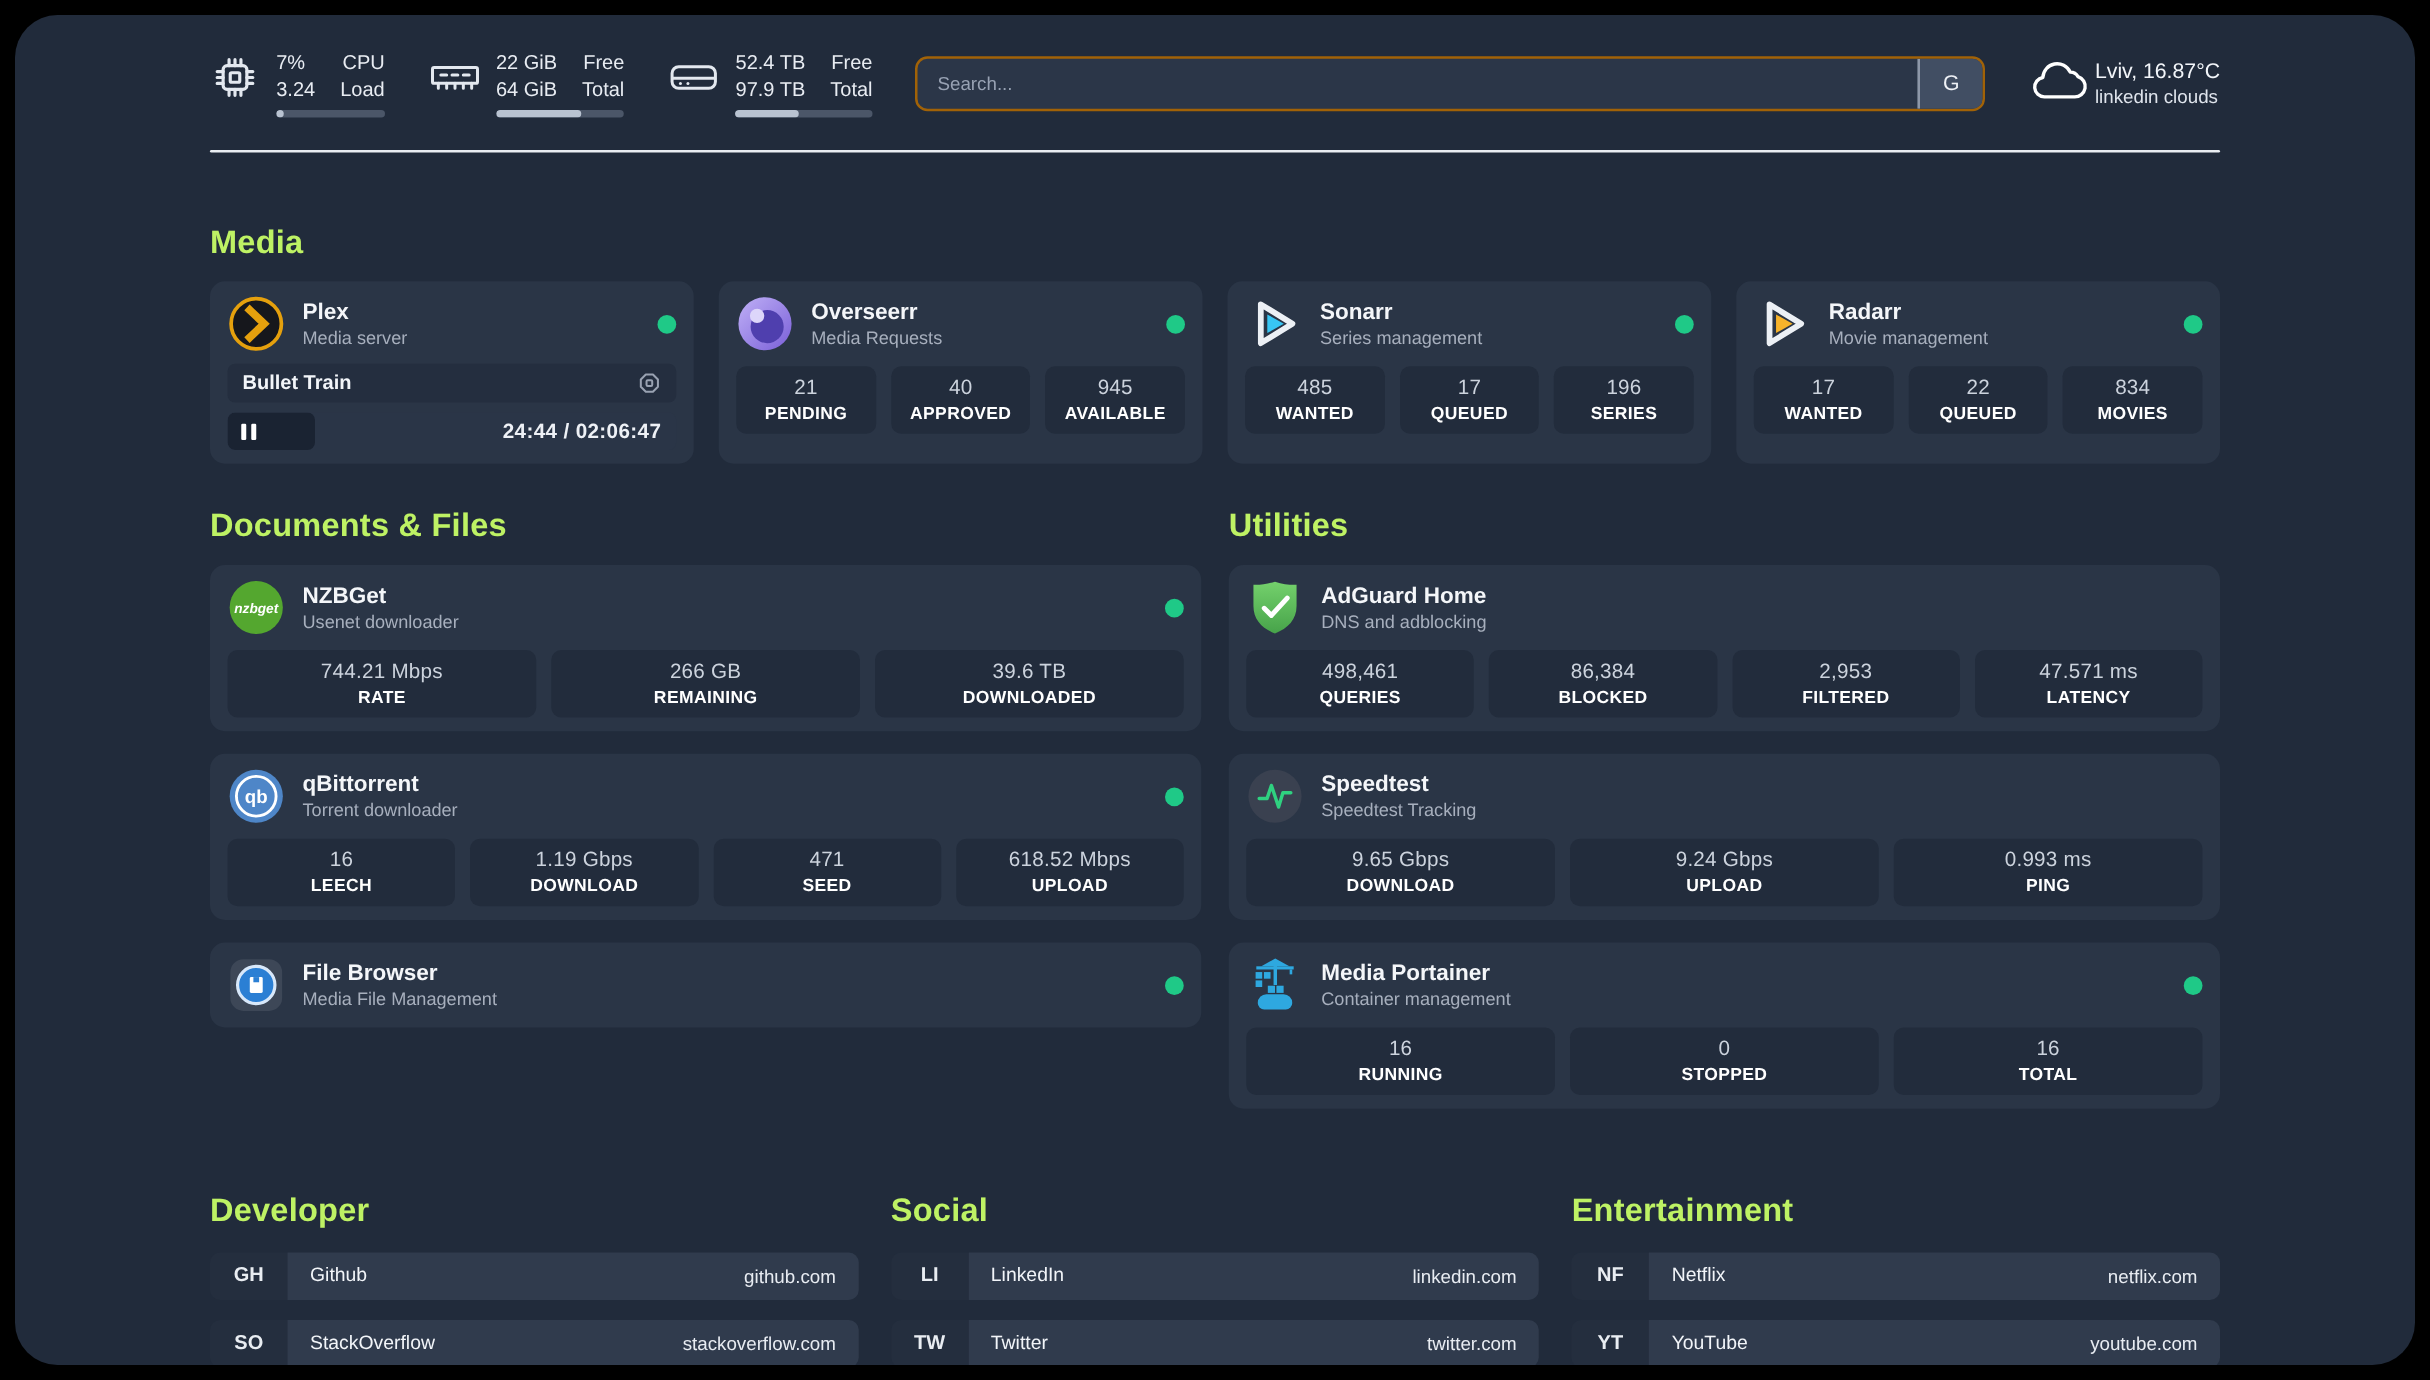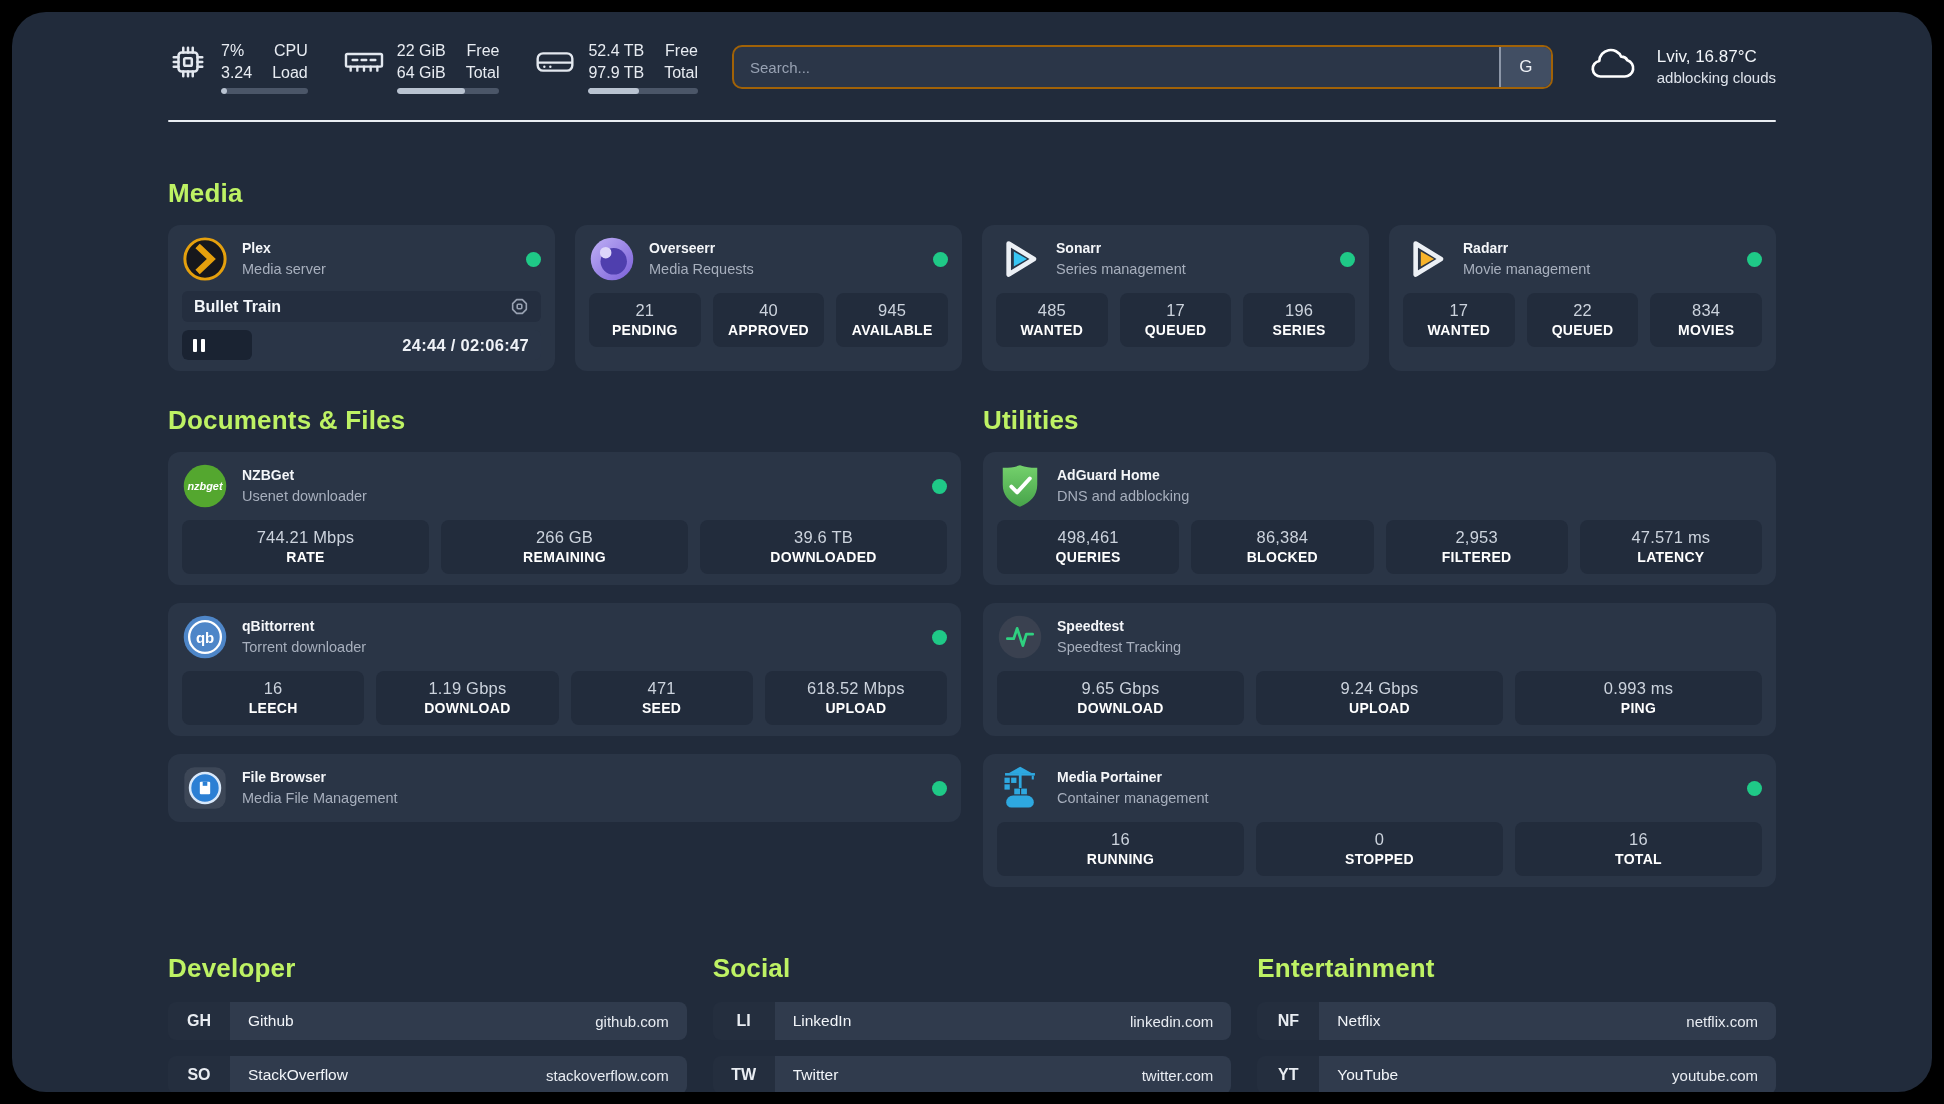--- a/index.html
+++ b/index.html
@@ -16,37 +16,37 @@
   .mon-col { line-height:1.35; white-space:nowrap; }
   .mon-col.right { text-align:right; }
   .mon-bar { position:absolute; left:53px; right:0; bottom:0; height:6px; border-radius:3px; background:#4b5668; overflow:hidden; }
   .mon-fill { height:100%; border-radius:3px; background:#b9c3d1; }
 
   .search { flex:1; margin:0 34px; height:44px; border:2px solid #a16207; border-radius:10px; background:#2b3648; display:flex; overflow:hidden; }
   .search input { flex:1; background:transparent; border:none; outline:none; padding:0 16px; color:#dfe4ec; font-size:15px; font-family:"Liberation Sans", sans-serif; }
   .search input::placeholder { color:#98a2b3; }
   .g-btn { width:52px; background:#414e63; border-left:2px solid #8d97a8; display:flex; align-items:center; justify-content:center; color:#eef1f6; font-size:17px; }
 
-  .weather { display:flex; gap:20px; }
+  .weather { display:flex; align-items:center; gap:4px; }
   .w-lines { line-height:1.35; }
   .w-temp { font-size:17px; color:#f2f5f9; }
   .w-cond { font-size:15px; color:#dfe4ec; }
 
   .divider { margin-top:26px; height:2px; background:#e9edf2; border-radius:1px; }
 
   
   .section-title { font-size:26px; font-weight:700; color:#bef264; letter-spacing:.2px; }
   .media-title { margin-top:56px; margin-bottom:16px; }
   .media-grid { display:grid; grid-template-columns:repeat(4,1fr); gap:20px; }
 
   .card { background:#2a3546; border-radius:12px; padding:11px 14px; }
   .card-head { display:flex; align-items:center; gap:14px; }
   .app-icon { width:46px; height:46px; flex:none; display:flex; align-items:center; justify-content:center; }
   .titles { line-height:1.25; }
-  .card-title { font-size:14px; font-weight:600; color:#f4f6f9; }
+  .card-title { font-size:18px; font-weight:600; color:#f4f6f9; }
   .card-sub { font-size:14.5px; color:#a7afbd; margin-top:2px; }
   .dot { width:15px; height:15px; border-radius:50%; background:#1fc987; margin-left:auto; flex:none; }
 
   .stats { display:flex; gap:12px; margin-top:11px; }
   .stat { flex:1; background:#222c3c; border-radius:8px; padding:8px 6px 9px; text-align:center; }
   .stat-value { font-size:16.5px; color:#ccd3dd; letter-spacing:.2px; }
   .stat-label { font-size:14px; font-weight:700; color:#ffffff; margin-top:2px; letter-spacing:.3px; }
 
   
   .np-row { margin-top:9px; background:#242e3f; border-radius:6px; padding:6px 12px; display:flex; align-items:center; }
@@ -156,21 +156,21 @@
     </div>
 
     <div class="weather">
       <span>
         <svg width="50" height="36" viewBox="0 0 48 34" fill="none" stroke="#ffffff" stroke-width="2.6" stroke-linejoin="round" stroke-linecap="round">
           <path d="M13 29a7.5 7.5 0 0 1-1.2-14.9A11 11 0 0 1 32.8 10a6.8 6.8 0 0 1 6 3.4A8 8 0 0 1 36 29Z"></path>
         </svg>
       </span>
       <div class="w-lines">
         <div class="w-temp">Lviv, 16.87°C</div>
-        <div class="w-cond">adblocking clouds</div>
+        <div class="w-cond">linkedin clouds</div>
       </div>
     </div>
   </div>
 
   <div class="divider"></div>
 
   <div class="section-title media-title">Media</div>
   <div class="media-grid">
 
     <div class="card">

